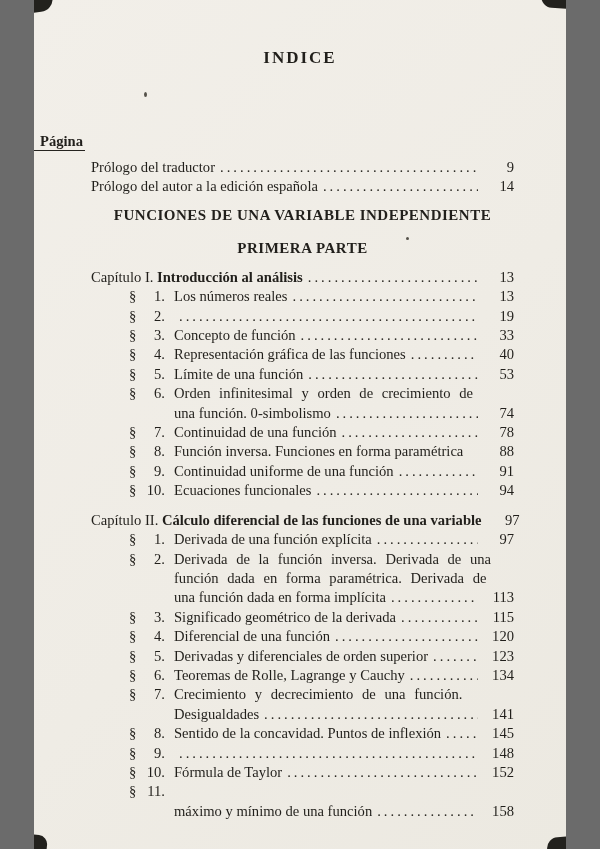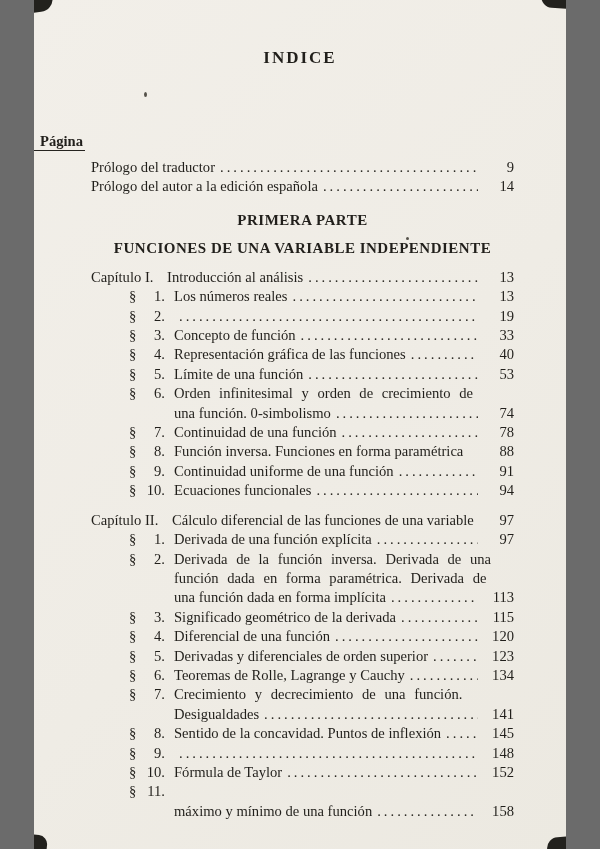--- a/index.html
+++ b/index.html
@@ -33,21 +33,21 @@
     padding:0 2px 1px 6px;
   }
   #toc{margin:0 52px 0 57px;font-size:14.6px;}
   .row{
     display:flex;
     align-items:flex-start;
     line-height:19.4px;
   }
   .row .txt{white-space:nowrap;}
   .chapter{margin-top:10px;}
-  .chapter b{font-weight:normal;margin-left:10px;}
+  .chapter b{font-weight:bold;}
   .section{padding-left:38px;}
   .cont{padding-left:83px;}
   .sig{width:14px;flex:none;}
   .num{width:22px;flex:none;text-align:right;margin-right:9px;}
   .dots{
     flex:1;overflow:hidden;white-space:nowrap;
     margin:0 6px 0 5px;
     letter-spacing:3px;color:#2b2923;
     min-width:0;
   }
@@ -91,22 +91,22 @@
       <div class="row">
         <span class="txt">Prólogo del traductor</span>
         <span class="dots"></span>
         <span class="pg">9</span>
       </div>
       <div class="row">
         <span class="txt">Prólogo del autor a la edición española</span>
         <span class="dots"></span>
         <span class="pg">14</span>
       </div>
+      <div class="heading sub">FUNCIONES DE UNA VARIABLE INDEPENDIENTE</div>
       <div class="heading">PRIMERA PARTE</div>
-      <div class="heading sub">FUNCIONES DE UNA VARIABLE INDEPENDIENTE</div>
       <div class="row chapter">
         <span class="txt"><span>Capítulo I. </span><b>Introducción al análisis</b></span>
         <span class="dots"></span>
         <span class="pg">13</span>
       </div>
       <div class="row section">
         <span class="sig">§</span>
         <span class="num">1.</span>
         <span class="txt">Los números reales</span>
         <span class="dots"></span>

